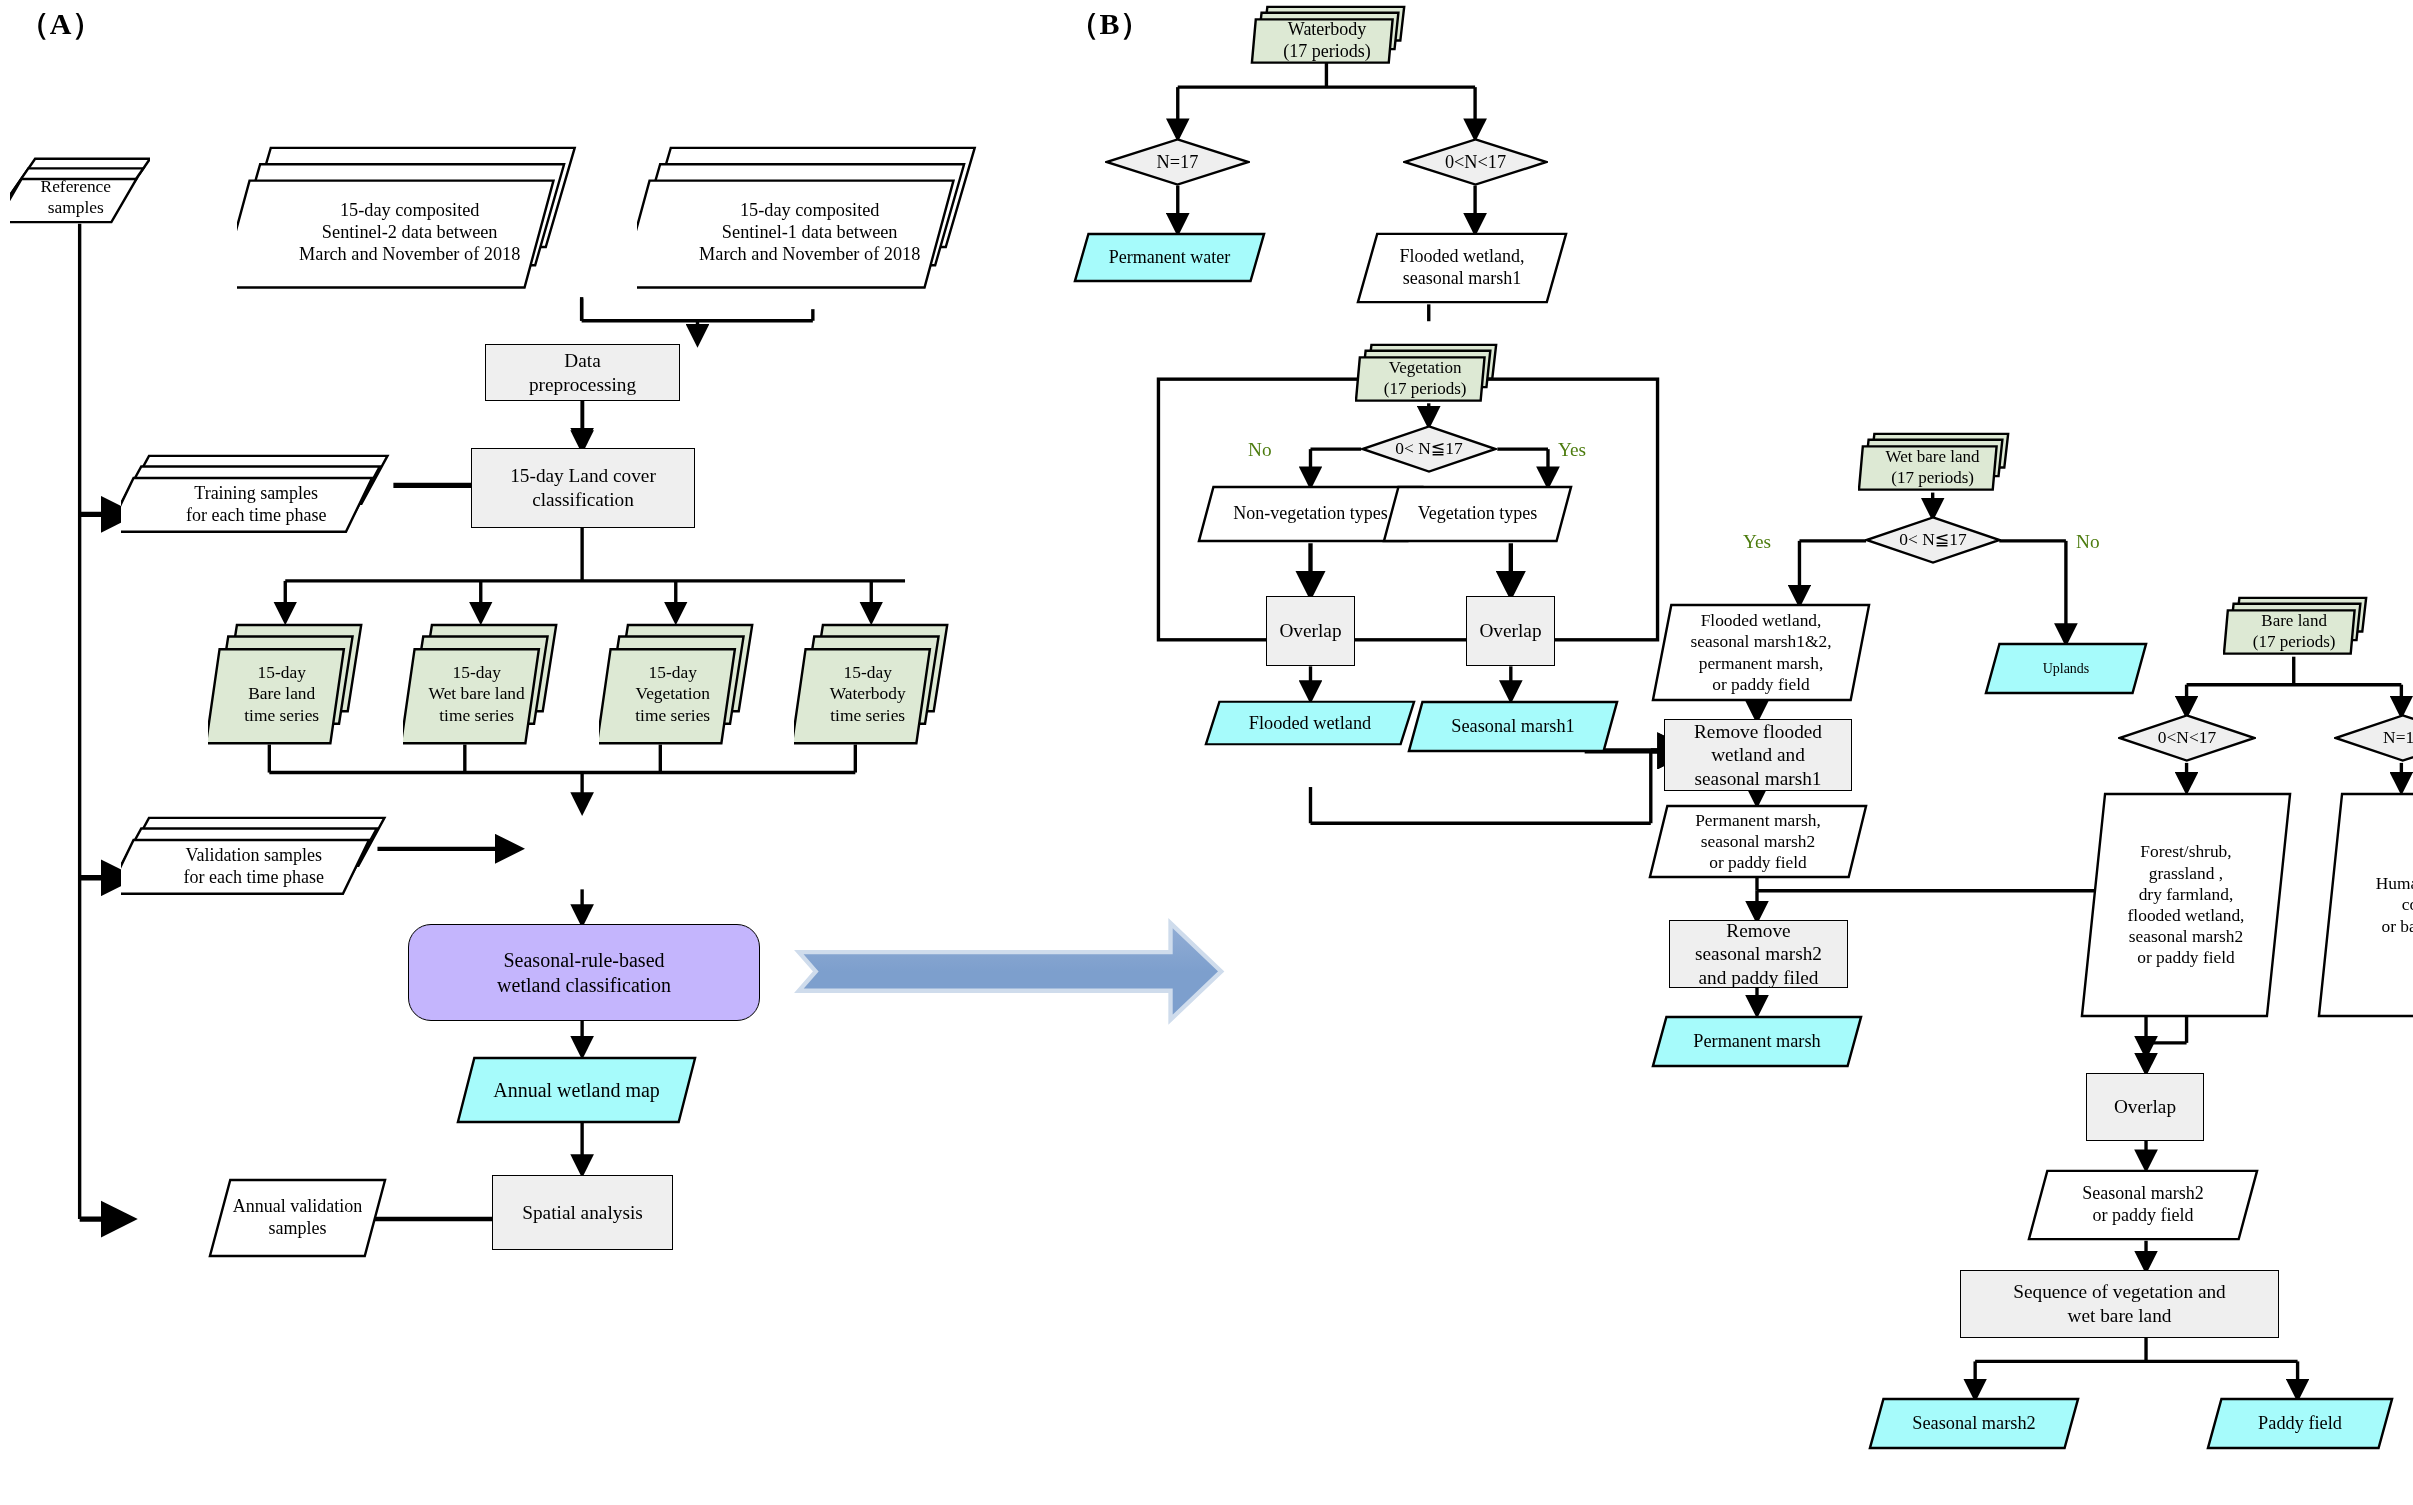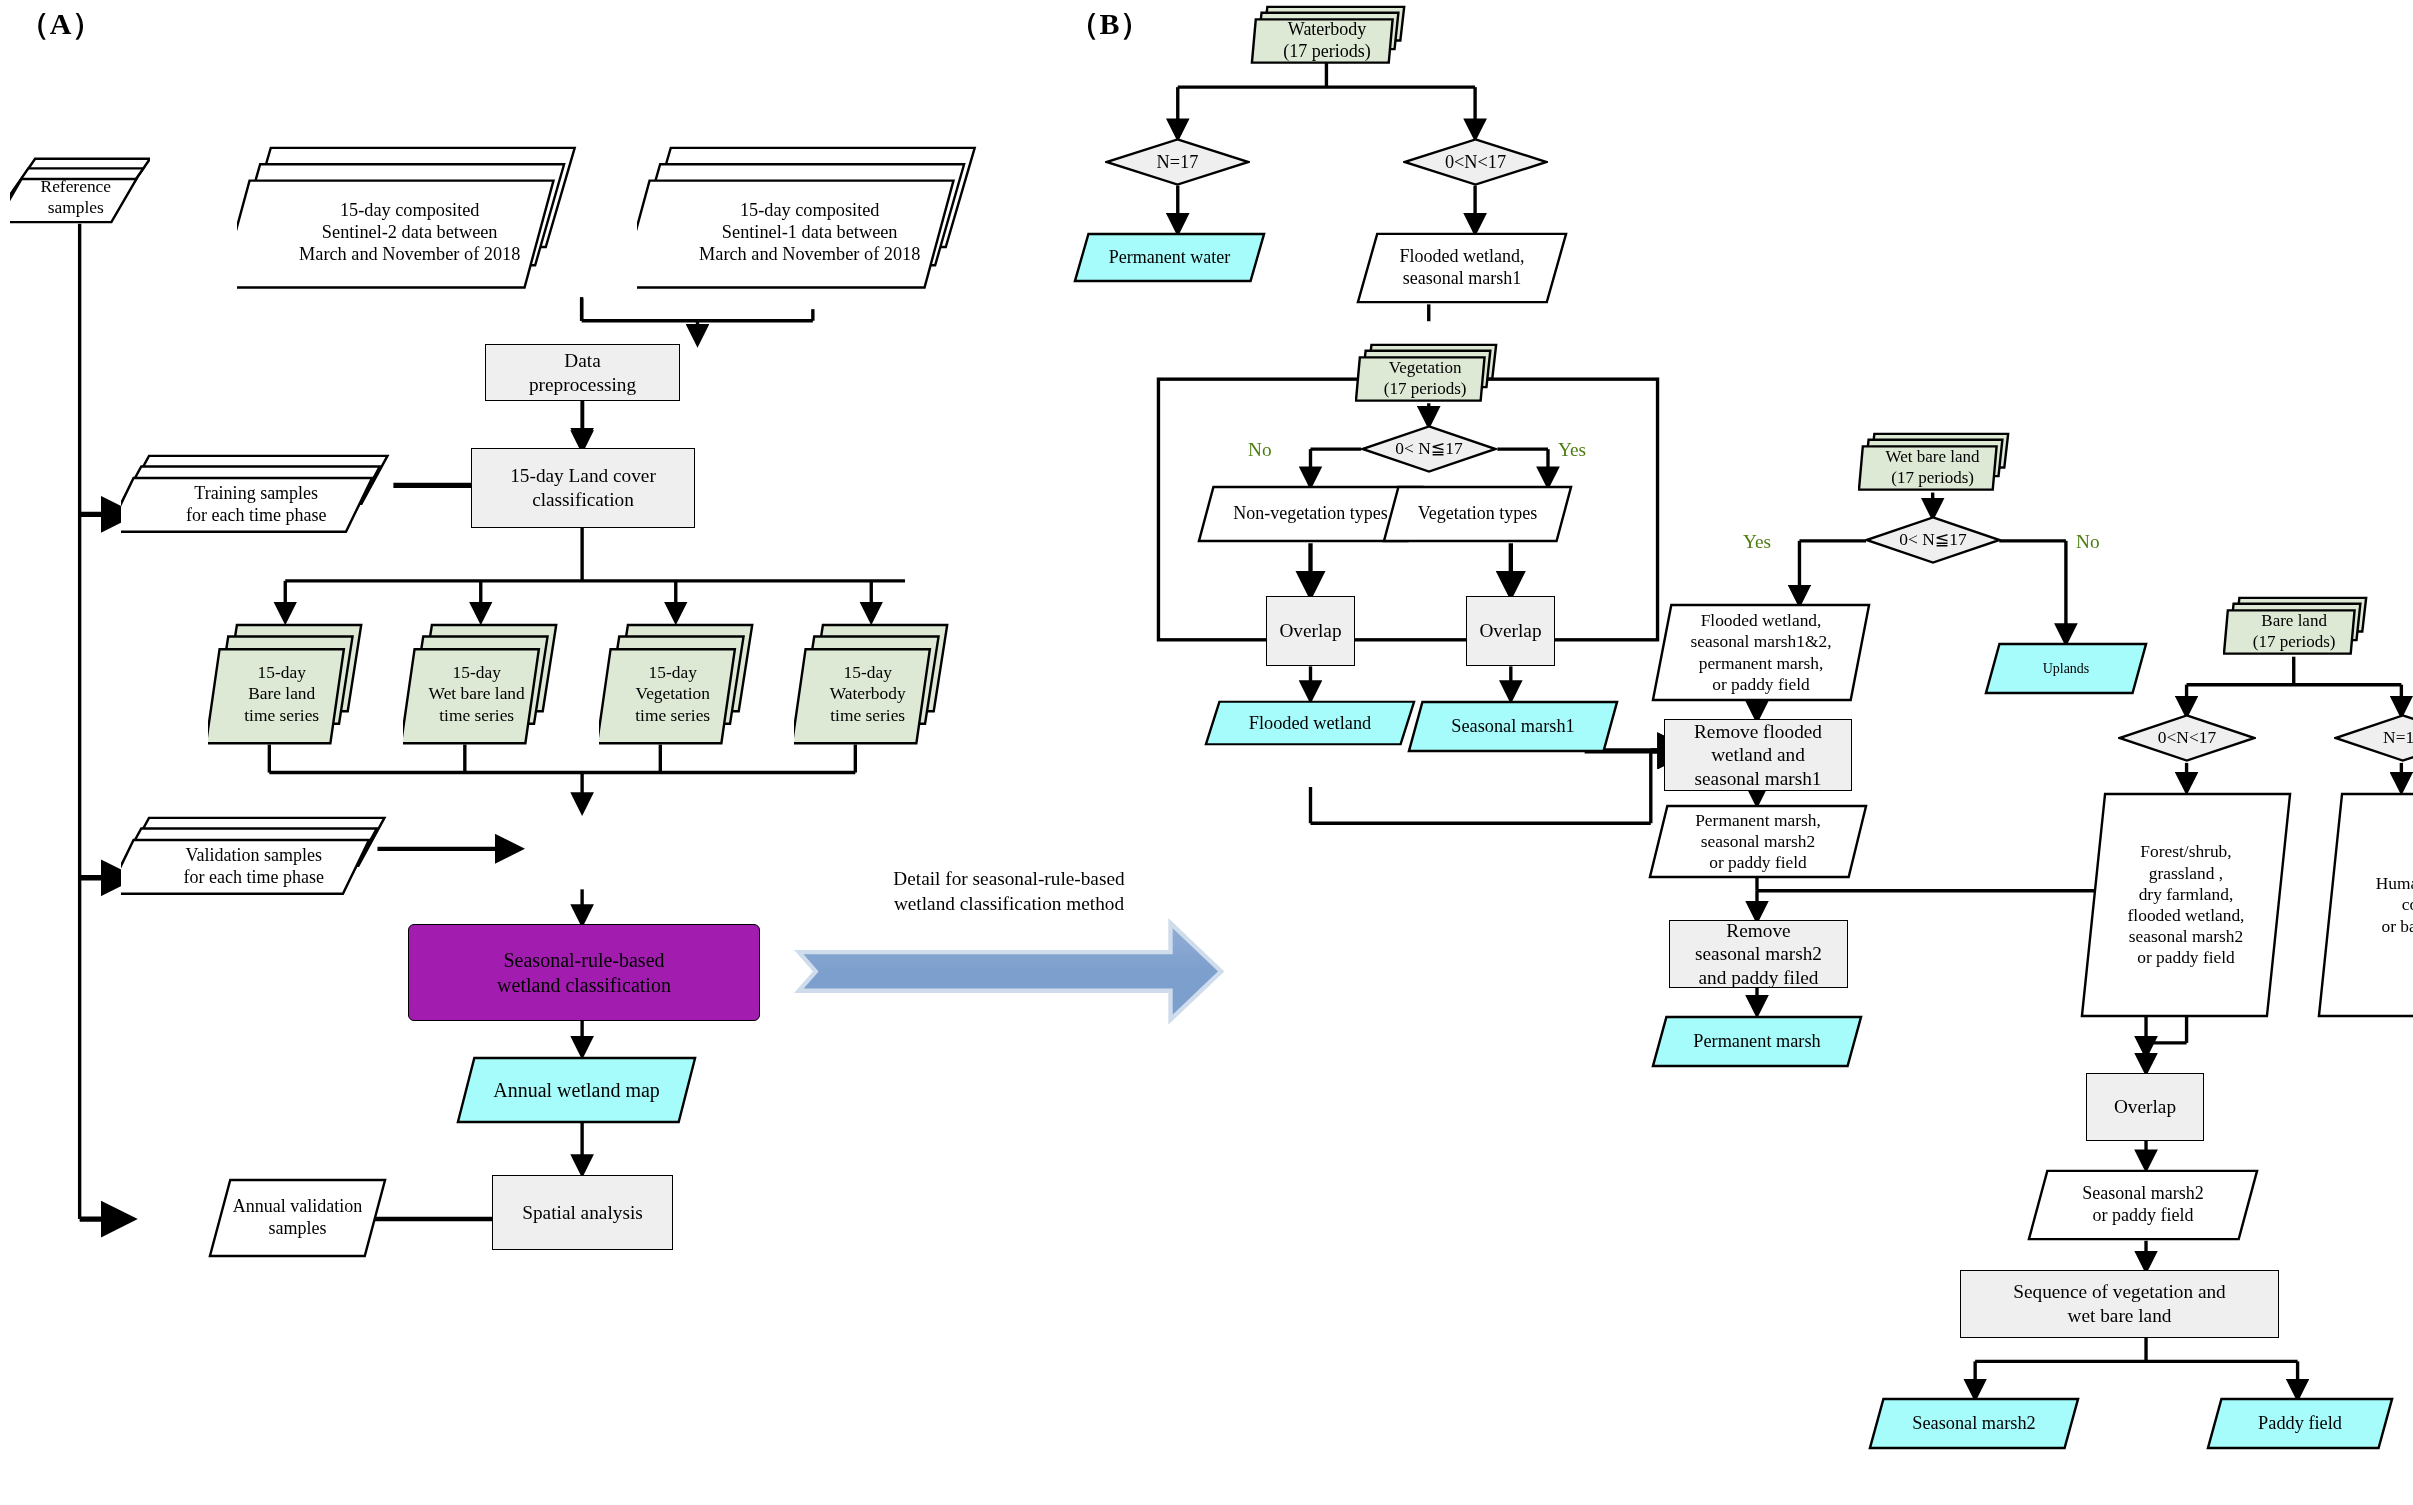--- a/index.html
+++ b/index.html
@@ -17,21 +17,21 @@
   .proc{background:#efefef;border:1.9px solid #000;font-size:19.3px;padding:1.9px 3.9px;}
   
   .para{border:0;font-size:19.3px;}
   .para .shape{position:absolute;left:0;top:0;width:100%;height:100%;}
   .para .txt{position:relative;z-index:2;width:100%;padding:0 2.9px;box-sizing:border-box;}
   
   .diam{font-size:19.3px;}
   .diam .shape{position:absolute;left:0;top:0;width:100%;height:100%;}
   .diam .txt{position:relative;z-index:2;width:100%;}
   
-  .round{background:#a21caf;border:1.9px solid #000;border-radius:6px;font-size:20px;}
+  .round{background:#c4b5fd;border:1.9px solid #000;border-radius:23px;font-size:20px;}
   
   .stack{font-size:18.3px;}
   .stack .shape{position:absolute;left:0;top:0;width:100%;height:100%;}
   .stack .txt{position:relative;z-index:3;width:100%;padding:0 4.8px;box-sizing:border-box;}
   .edgelbl{position:absolute;font-size:19.3px;color:#4d7c0f;}
   .arrowtext{position:absolute;font-size:19.3px;text-align:center;line-height:1.3;}
 </style>
 </head>
 <body>
 
@@ -288,22 +288,20 @@
   <div class="node para" style="left:208px;top:1178px;width:179px;height:80px;">
     <svg class="shape" viewBox="0 0 370 165" preserveAspectRatio="none">
       <polygon points="46,4 366,4 324,161 4,161" fill="#fff" stroke="#000" stroke-width="5"></polygon>
     </svg>
     <div class="txt" style="font-size:18px;white-space:pre-line;">Annual validation
 samples</div>
   </div>
 
   <div class="node proc" style="left:492px;top:1175px;width:181px;height:75px;">Spatial  analysis</div>
 
-  <div class="arrowtext" style="left:792px;top:866px;width:434px;white-space:pre-line;">Detail for seasonal-rule-based
-wetland classification method</div>
 
   <div class="node stack" style="left:1250px;top:4.8px;width:159px;height:60px;">
     <svg class="shape" viewBox="0 0 330 125" preserveAspectRatio="none">
       <polygon points="36,4 320,4 312,74 28,74" fill="#dde9d4" stroke="#000" stroke-width="5"></polygon>
       <polygon points="24,16 308,16 300,92 16,92" fill="#dde9d4" stroke="#000" stroke-width="5"></polygon>
       <polygon points="12,30 296,30 288,120 4,120" fill="#dde9d4" stroke="#000" stroke-width="5"></polygon>
     </svg>
     <div class="txt" style="font-size:18px;white-space:pre-line;transform:translate(-2.4px,5.8px);">Waterbody
 (17 periods)</div>
   </div>

